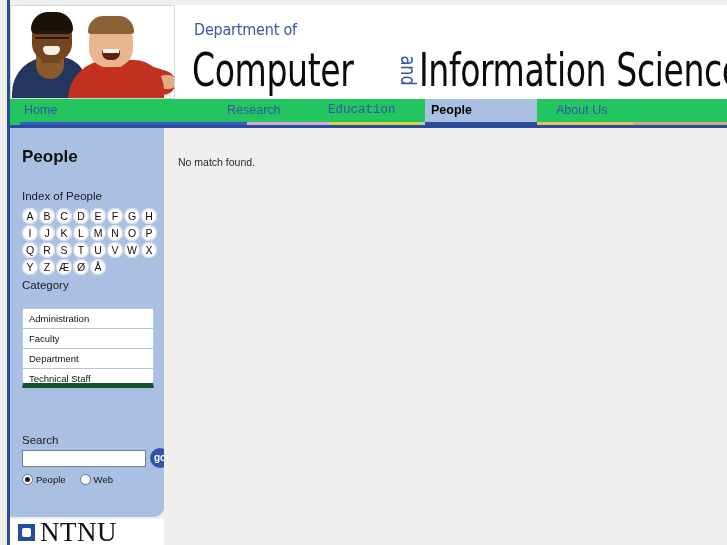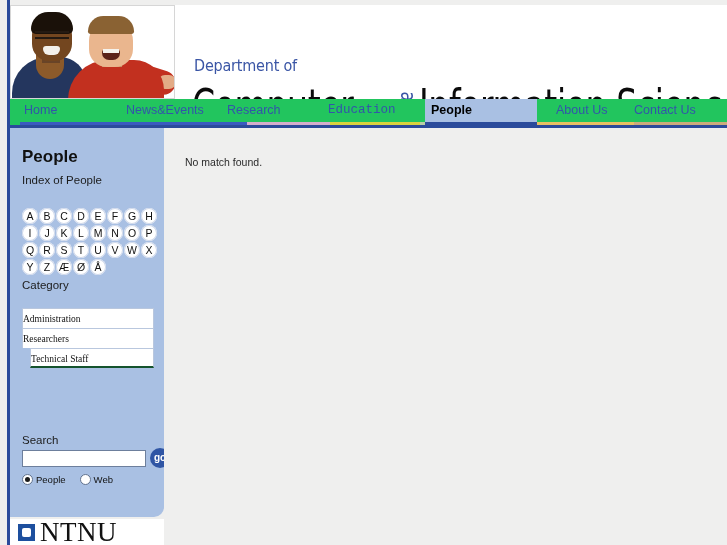--- a/index.html
+++ b/index.html
@@ -158,21 +158,21 @@
     position: absolute;
     left: 0; top: 0;
     width: 165px; height: 94px;
     box-sizing: border-box;
     border: 1px solid #d6d6d6;
   }
 
   #titleblock {
     position: absolute;
     left: 176px; top: 0;
-    width: 541px; height: 94px; margin-top: 36px;
+    width: 541px; height: 94px;
   }
   #dept-of {
     position: absolute;
     left: 8px; top: 15px;
     font-size: 16px;
     color: #3a55a5;
     font-family: "DejaVu Sans Condensed", "Liberation Sans Narrow", "Liberation Sans", sans-serif;
     letter-spacing: -0.2px;
     white-space: nowrap;
   }
@@ -253,21 +253,21 @@
     font-size: 17px;
     font-weight: bold;
     color: #111;
   }
   .side-label {
     position: absolute;
     left: 12px;
     font-size: 11.5px;
     color: #1c1c1c;
   }
-  #lbl-index { top: 46px; text-align: right; }
+  #lbl-index { top: 62px; text-align: right; }
   #lbl-category { top: 151px; }
   #lbl-search { top: 306px; }
 
   #letters {
     position: absolute;
     left: 12px; top: 80px;
     width: 140px;
   }
   .letter-row {
     display: flex;
@@ -293,23 +293,23 @@
   }
   .cat-item {
     height: 20px;
     line-height: 20px;
     background: #ffffff;
     border: 1px solid #b9c7de;
     border-bottom: none;
     box-sizing: border-box;
     font-size: 9.5px;
     color: #111;
-    font-family: Liberation Serif, serif;
-  }
-  .cat-item:last-child { border-bottom: 2px solid #14532d; margin-left: 8px; }
+    padding-left: 6px;
+  }
+  .cat-item:last-child { border-bottom: 5px solid #14532d; }
 
   #searchbox {
     position: absolute;
     left: 12px; top: 322px;
     width: 140px;
   }
   #search-input {
     width: 124px; height: 17px;
     box-sizing: border-box;
     border: 1px solid #6d7f9c;
@@ -396,21 +396,21 @@
 
   
   #main {
     position: absolute;
     left: 164px; top: 128px;
     width: 563px; height: 417px;
     background: #efefee;
   }
   #main-msg {
     position: absolute;
-    left: 21px; top: 28px;
+    left: 14px; top: 28px;
     font-size: 10.5px;
     color: #2a2a2a;
   }
 </style>
 </head>
 <body>
 
 <div id="page">
 
   <div class="edge-top"></div>
@@ -444,31 +444,29 @@
         <span class="t-black">Computer</span>
         <span class="t-and">and</span>
         <span class="t-black">Information Science</span>
       </div>
     </div>
   </div>
 
   <div id="nav">
       <div class="nav-item" style="left: 8px;">Home</div>
       <div class="nav-underline" style="left: 10px; width: 227px; background: rgb(58, 91, 191);"></div>
-      <div class="nav-item" style="left: 110px;">News&amp;Events</div>
       <div class="nav-underline" style="left: 237px; width: 83px; background: rgb(212, 174, 205);"></div>
       <div class="nav-item" style="left: 211px;">Research</div>
       <div class="nav-underline" style="left: 320px; width: 90px; background: rgb(217, 210, 63);"></div>
       <div class="nav-item" style="left: 312px; font-family: Liberation Mono, monospace;">Education</div>
       <div class="nav-underline" style="left: 410px; width: 92px; background: rgb(185, 207, 166);"></div>
       <div class="nav-item active" style="left: 415px; width: 112px;">People</div>
       <div class="nav-underline" style="left: 415px; width: 112px; background: rgb(43, 75, 155);"></div>
       <div class="nav-item" style="left: 540px;">About Us</div>
       <div class="nav-underline" style="left: 527px; width: 97px; background: rgb(232, 192, 99);"></div>
-      <div class="nav-item" style="left: 618px;">Contact Us</div>
       <div class="nav-underline" style="left: 624px; width: 103px; background: rgb(203, 171, 124);"></div>
     </div>
   <div id="nav-bottom-rule"></div>
 
   <div id="sidebar">
     <div id="side-title">People</div>
 
     <div class="side-label" id="lbl-index">Index of People</div>
     <div id="letters">
         <div class="letter-row">
@@ -506,21 +504,22 @@
           <div class="letter">Z</div>
           <div class="letter">Æ</div>
           <div class="letter">Ø</div>
           <div class="letter">Å</div>
         </div>
       </div>
 
     <div class="side-label" id="lbl-category">Category</div>
     <div id="categories">
         <div class="cat-item">Administration</div>
-        <div class="cat-item">Researchers</div>
+        <div class="cat-item">Faculty</div>
+        <div class="cat-item">Department</div>
         <div class="cat-item">Technical Staff</div>
       </div>
 
     <div class="side-label" id="lbl-search">Search</div>
     <div id="searchbox">
       <input id="search-input" type="text" placeholder="" style="">
       <button id="go-btn">go</button>
     </div>
 
     <div id="radios">

